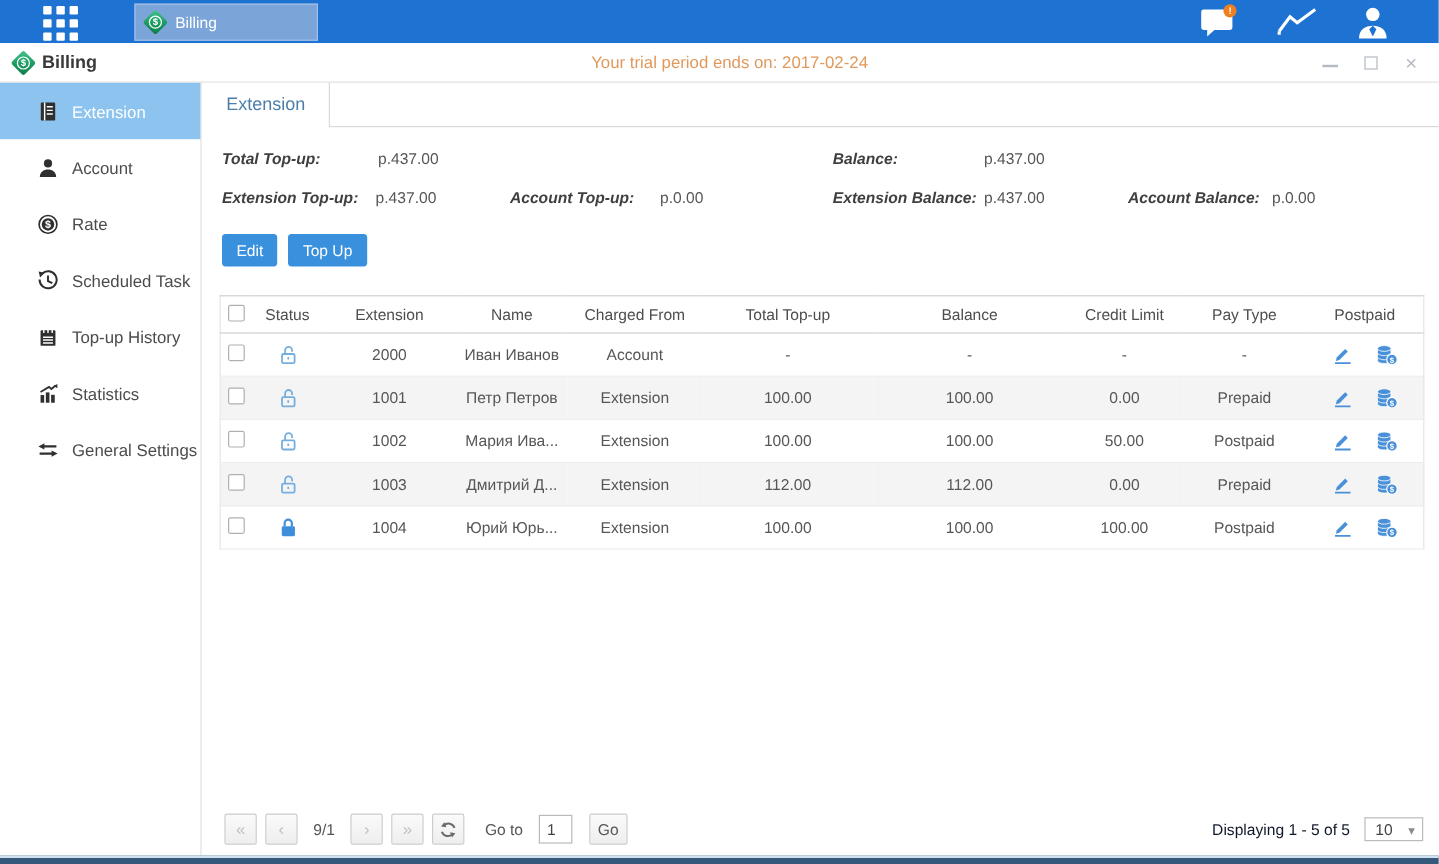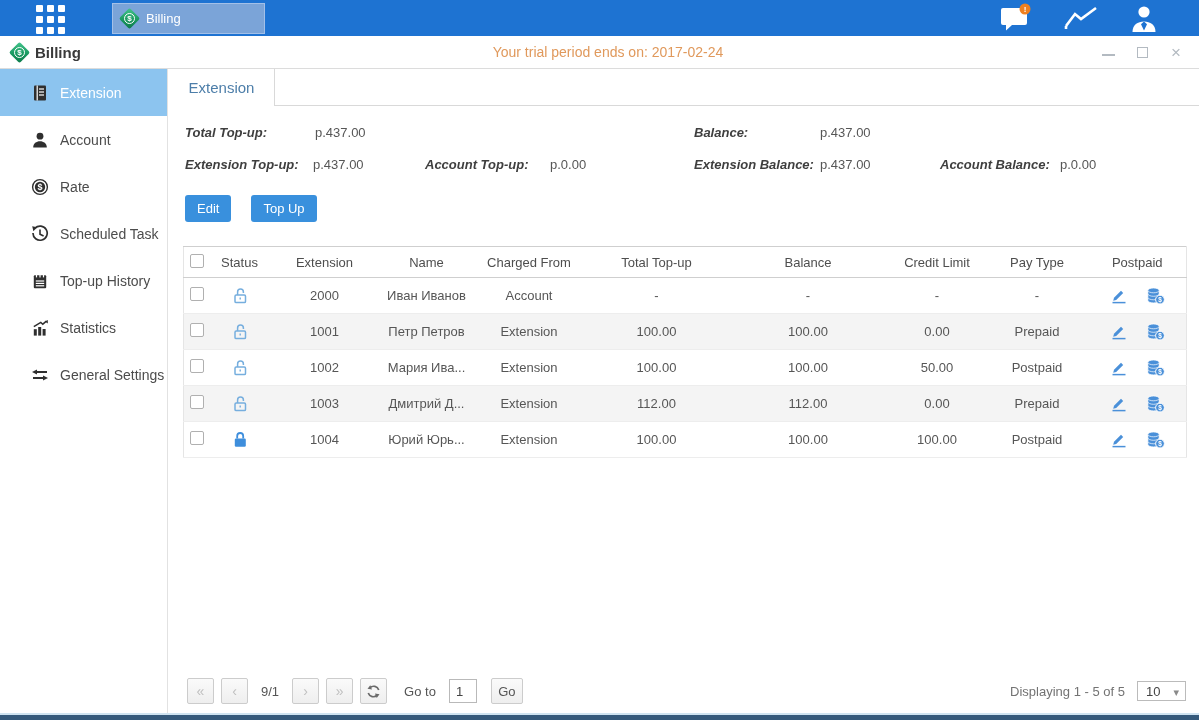--- a/index.html
+++ b/index.html
@@ -46,21 +46,21 @@
   .tab { width:106px; display:flex; align-items:center; justify-content:center; font-size:15px; color:#4d7ea9;
     border-right:1px solid #d9d9d9; cursor:pointer; background:#fff; }
   .tabstrip-rest { flex:1; border-bottom:1px solid #d9d9d9; }
 
   .summary { position:relative; height:64px; margin-top:14px; }
   .summary span { position:absolute; white-space:nowrap; }
   .s-label { font-weight:bold; color:#3f3f3f;font-style:italic; }
   .s-val { color:#565656; }
   .r1 { top:5px; } .r2 { top:37px; }
 
-  .btn-row { display:flex; gap:20px; margin:11px 0 0 16px; }
+  .btn-row { display:flex; gap:9px; margin:11px 0 0 16px; }
   .btn { background:#3990dd; color:#fff; border:none; height:27px; padding:0 12px; border-radius:3px; font-size:13px;
     font-family:"Liberation Sans",sans-serif; cursor:pointer; }
 
   
   .grid-table { position:absolute; top:177px; left:14px; right:13px; border-collapse:collapse; table-layout:fixed; width:1003px; }
   .grid-table th { height:31px; font-weight:normal; color:#4e4e4e; font-size:13px;
     border-top:1px solid #cfcfcf; border-bottom:1px solid #cfcfcf; text-align:center; }
   .grid-table td { height:35px; text-align:center; font-size:13px; color:#565656; border-bottom:1px solid #ededed; }
   .grid-table tbody tr:nth-child(even) { background:#f4f4f4; }
   .grid-table td:last-child, .grid-table th:last-child { border-right:1px solid #e5e5e5; }
@@ -76,21 +76,21 @@
   .pagination { position:absolute; left:18px; right:13px; bottom:7px; height:30px; display:flex; align-items:center; gap:7px; }
   .pg-btn { width:27px; height:26px; background:linear-gradient(#fafafa,#eee); border:1px solid #ccc; border-radius:2px;
     display:flex; align-items:center; justify-content:center; color:#c0c0c0; font-size:14px; cursor:pointer; }
   .pg-num { margin:0 6px; color:#555; }
   .goto-label { margin-left:10px; margin-right:6px; color:#555; }
   .goto-input { width:28px; height:24px; border:1px solid #b9b9b9; text-align:left; padding-left:6px; font-size:13px;
     font-family:"Liberation Sans",sans-serif; color:#444; }
   .go-btn { margin-left:7px; height:26px; width:32px; background:linear-gradient(#fafafa,#eee); border:1px solid #ccc;
     border-radius:2px; color:#555; font-size:13px; font-family:"Liberation Sans",sans-serif; cursor:pointer; }
   .pg-right { margin-left:auto; display:flex; align-items:center; gap:12px; }
-  .displaying { color:#737373; }
+  .displaying { color:#0f172a; }
   .page-size { width:49px; height:20px; border:1px solid #bbb; display:flex; align-items:center; padding-left:8px;
     color:#444; cursor:pointer; position:relative; background:#fff; }
   .page-size .caret { position:absolute; right:6px; top:4px; color:#8a8a8a; font-size:11px; }
 
   .bottom-strip { position:absolute; left:0; right:0; bottom:0; height:7px; background:#35597b; border-top:2px solid #cfe3f1; }
 </style>
 </head>
 <body>
 
 <div class="topbar">

